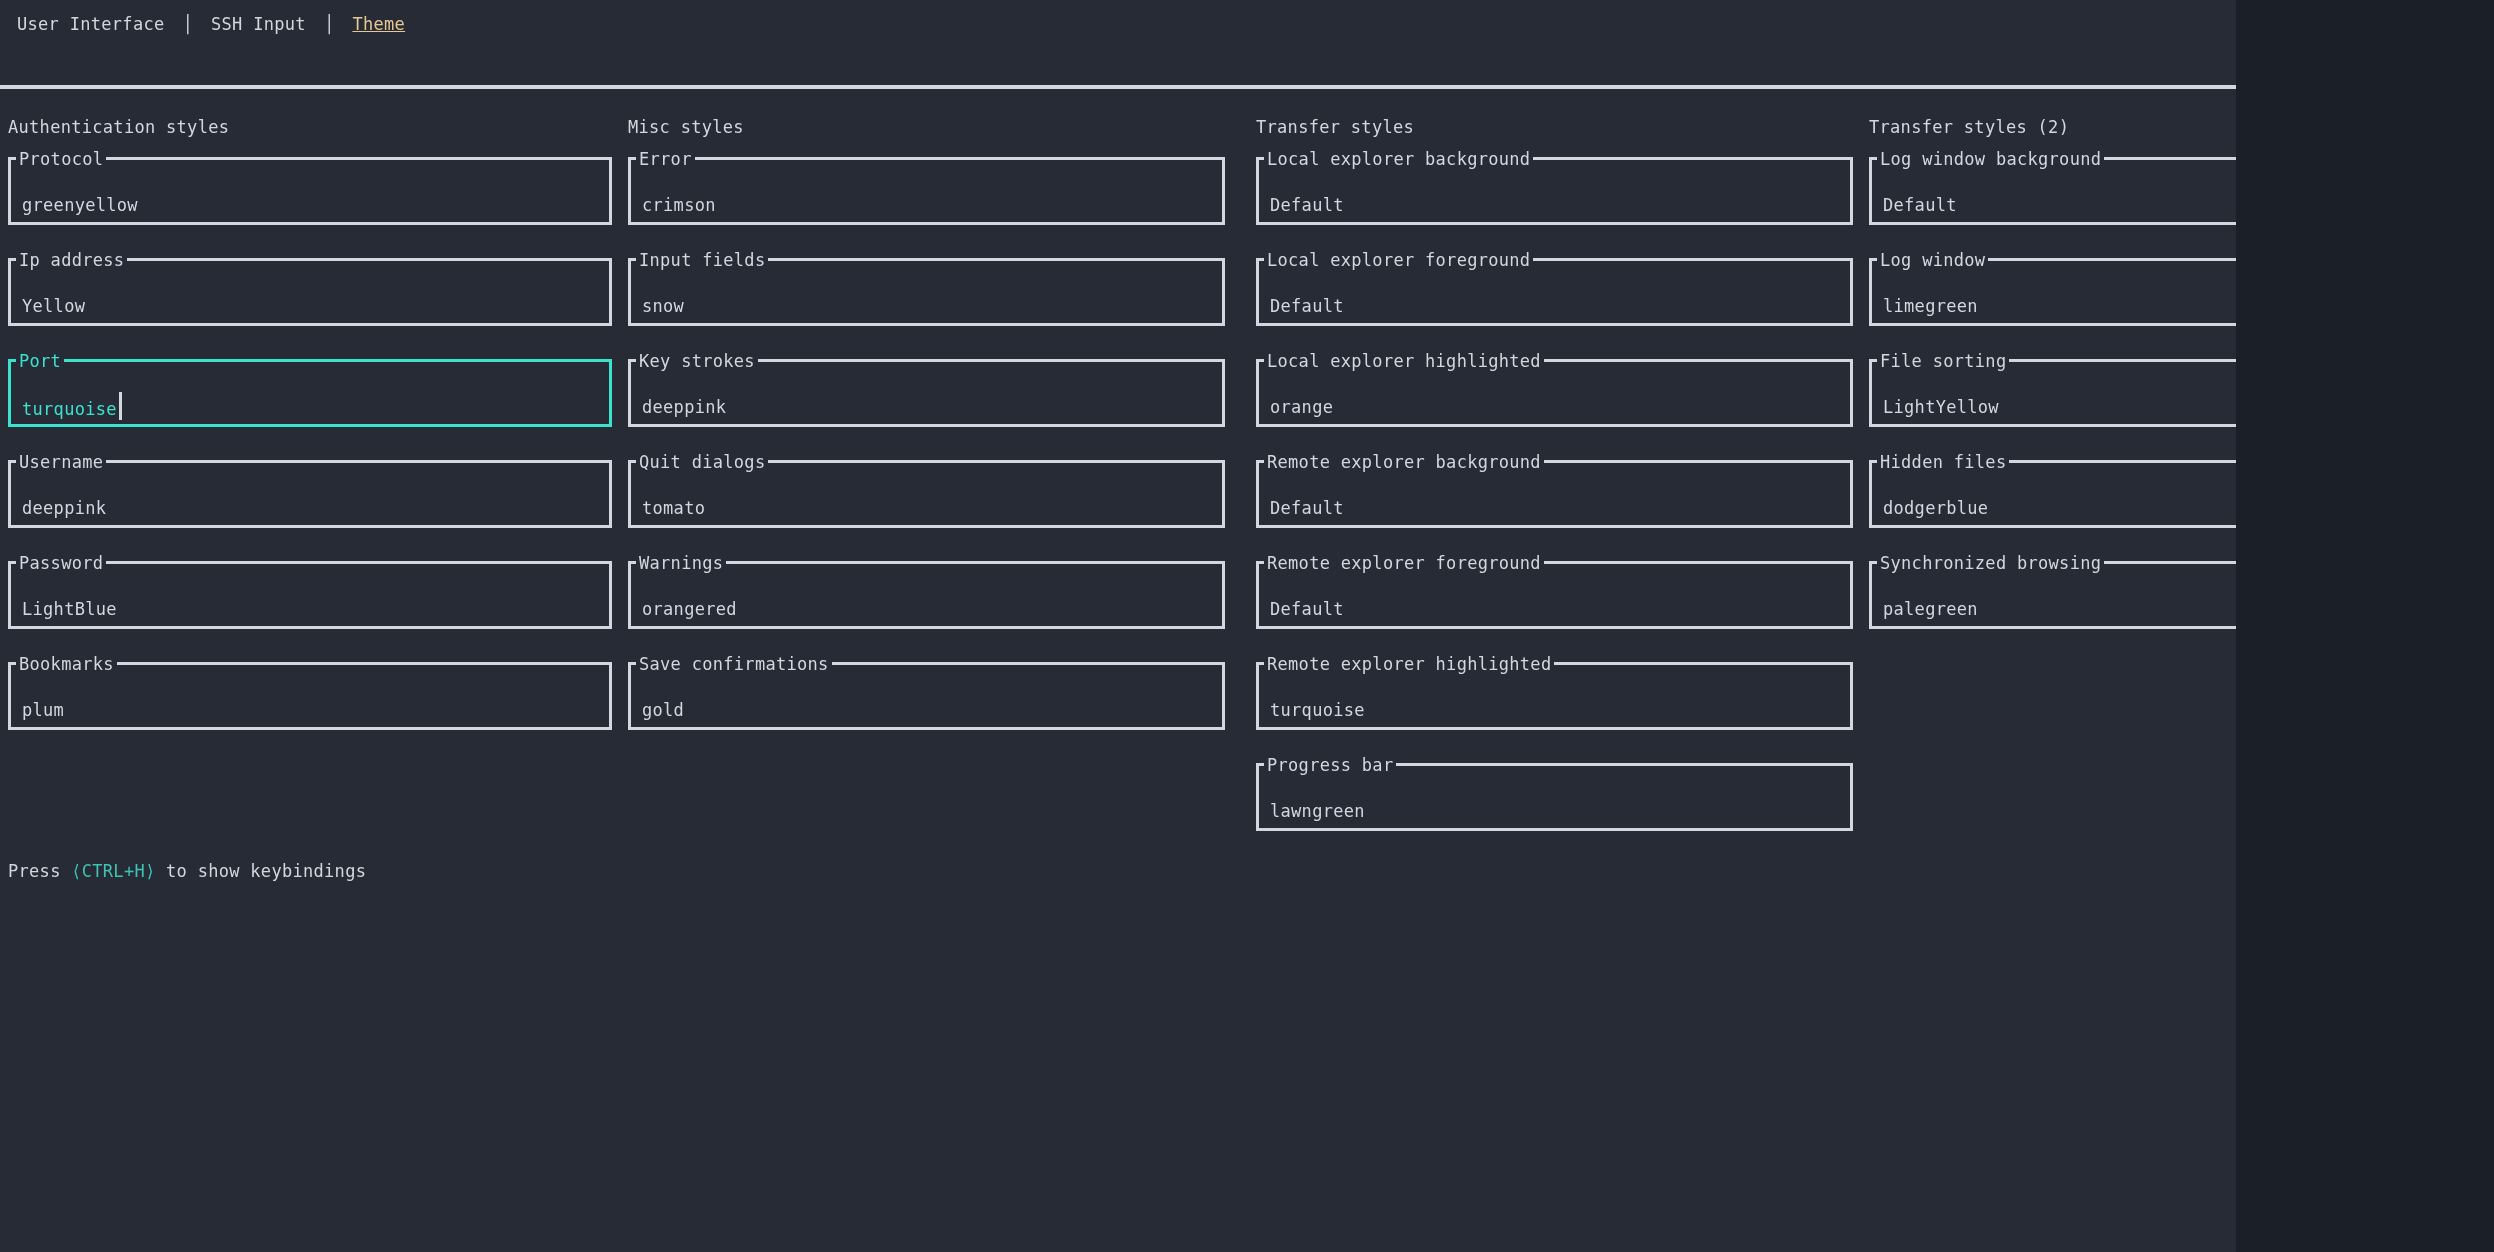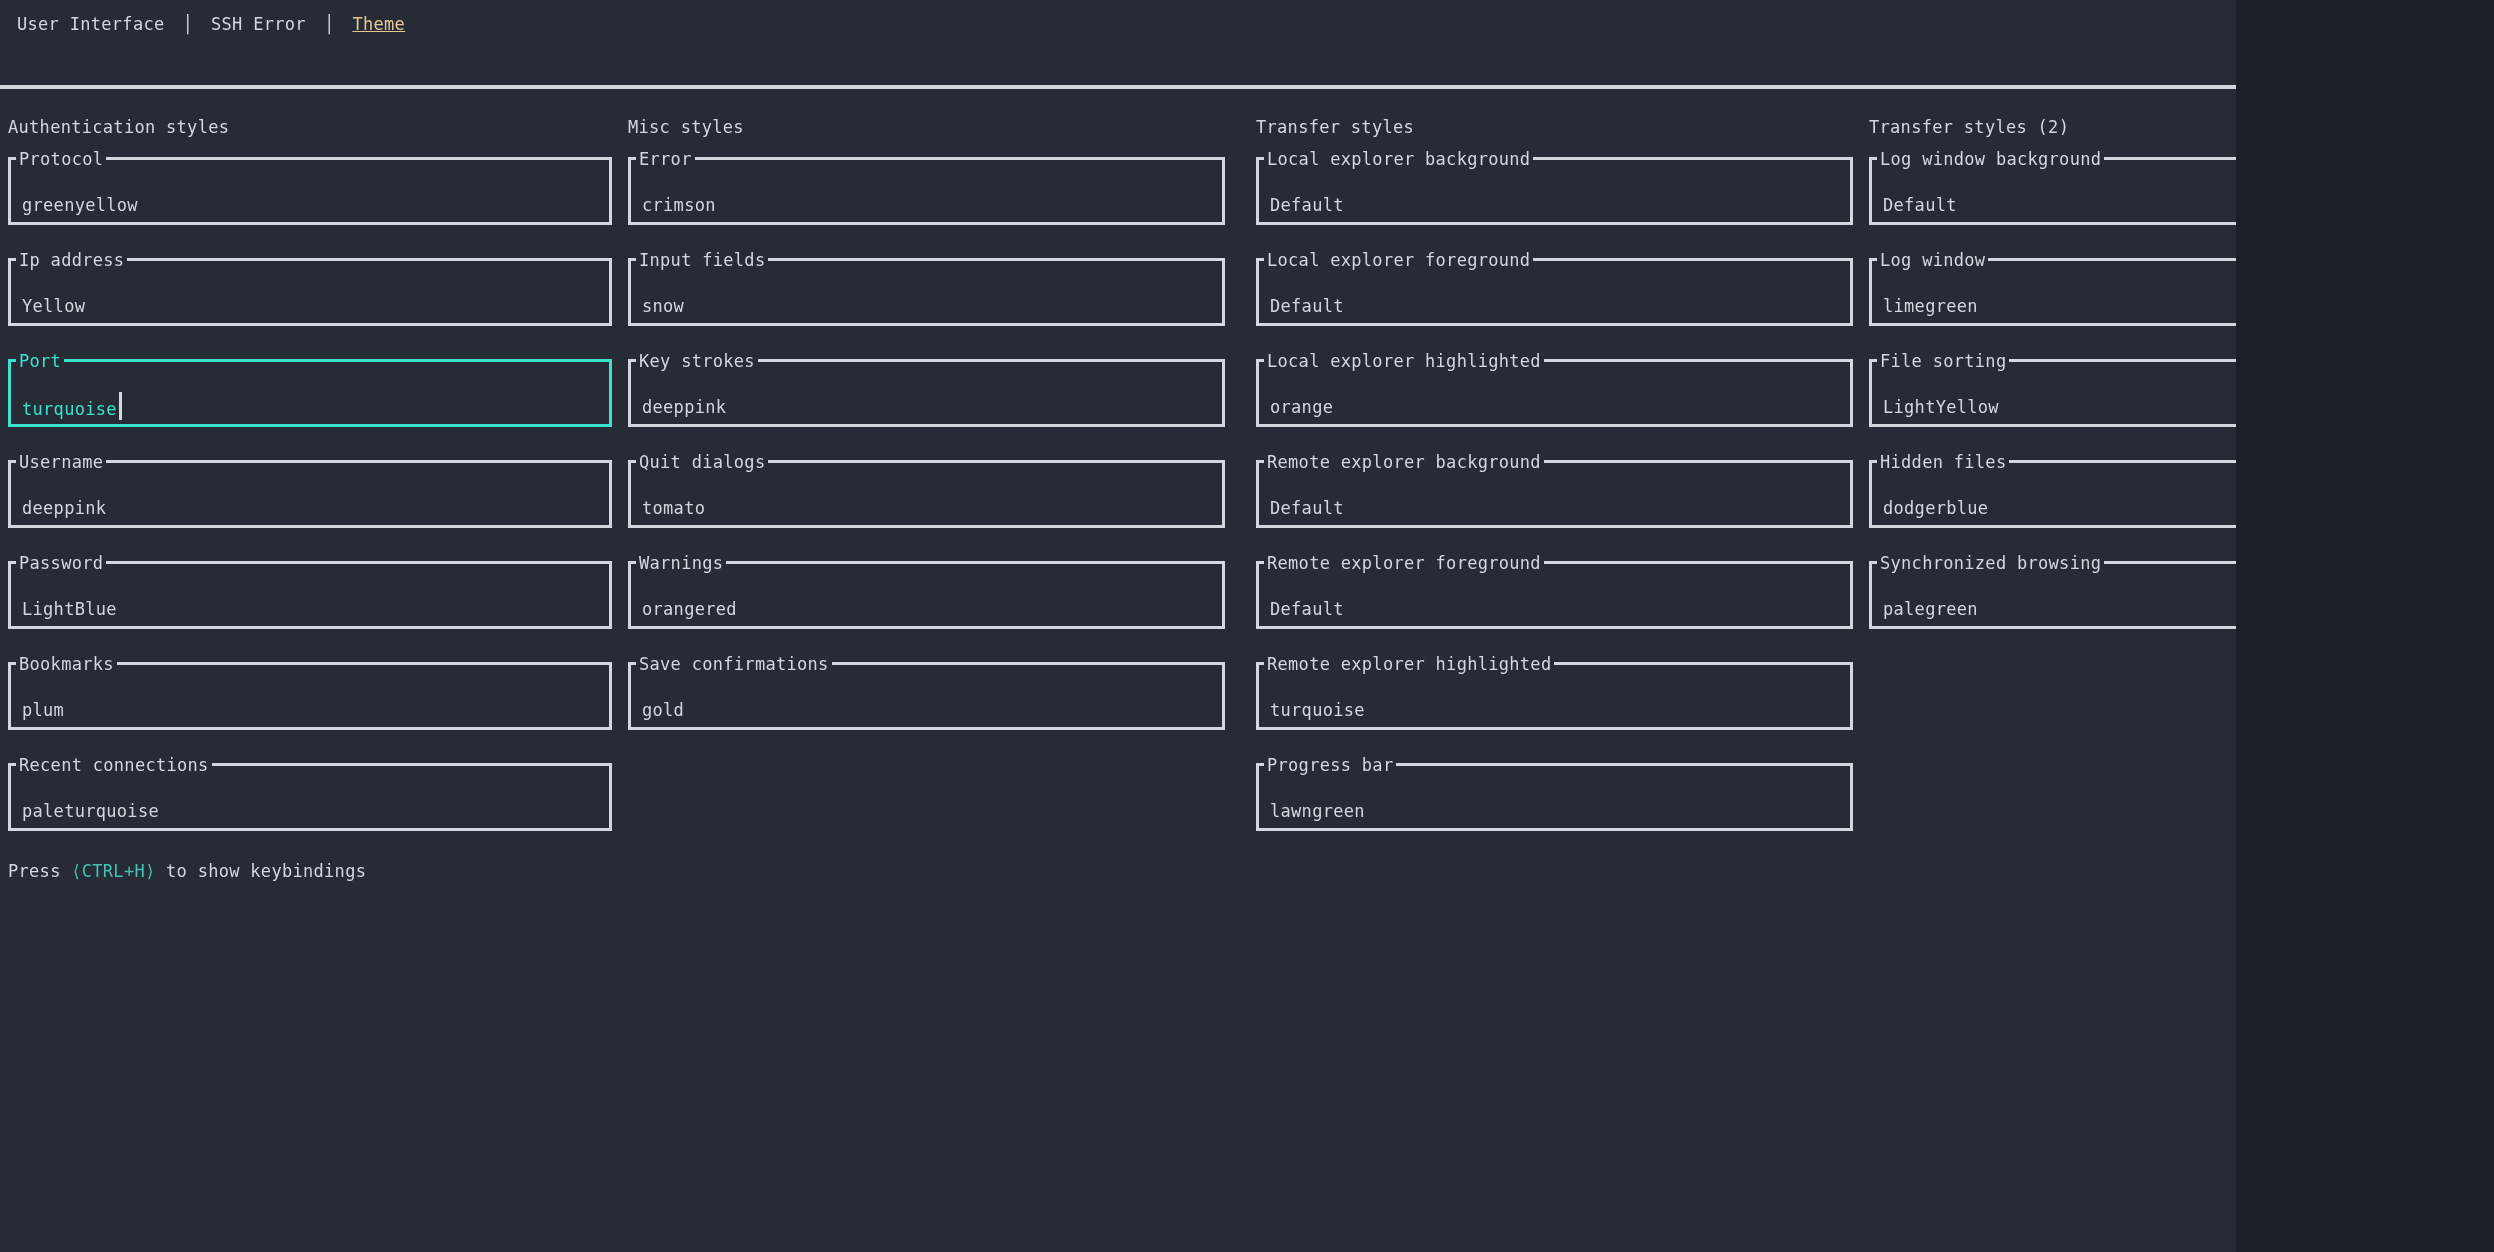--- a/index.html
+++ b/index.html
@@ -59,21 +59,21 @@
   
   .helpline{
     position:absolute;left:8px;top:856px;line-height:30px;white-space:pre;
   }
   .help-key{color:var(--help-accent,#3FC3B2);}
 </style>
 </head>
 <body>
 
 <div class="screen" style="--bg: #262B36; --fg: #D3D8DE; --tab-active: #E6C894; --focus: #3BE2CD; --help-accent: #3FC3B2;">
-  <div class="tabbar" id="tabbar"><span class="tab">User Interface</span><span class="tab-sep">│</span><span class="tab">SSH Error</span><span class="tab-sep">│</span><span class="tab active">Theme</span></div>
+  <div class="tabbar" id="tabbar"><span class="tab">User Interface</span><span class="tab-sep">│</span><span class="tab">SSH Input</span><span class="tab-sep">│</span><span class="tab active">Theme</span></div>
   <div class="divider"></div>
   <div id="columns">
       <div class="col" style="left: 8px; width: 604px;">
         <div class="col-header">Authentication styles</div>
         <div class="field">
           <span class="field-label">Protocol</span>
           <div class="field-value"><span>greenyellow</span></div>
         </div>
         <div class="field">
           <span class="field-label">Ip address</span>
@@ -87,24 +87,20 @@
           <span class="field-label">Username</span>
           <div class="field-value"><span>deeppink</span></div>
         </div>
         <div class="field">
           <span class="field-label">Password</span>
           <div class="field-value"><span>LightBlue</span></div>
         </div>
         <div class="field">
           <span class="field-label">Bookmarks</span>
           <div class="field-value"><span>plum</span></div>
-        </div>
-        <div class="field">
-          <span class="field-label">Recent connections</span>
-          <div class="field-value"><span>paleturquoise</span></div>
         </div>
       </div>
       <div class="col" style="left: 628px; width: 597px;">
         <div class="col-header">Misc styles</div>
         <div class="field">
           <span class="field-label">Error</span>
           <div class="field-value"><span>crimson</span></div>
         </div>
         <div class="field">
           <span class="field-label">Input fields</span>

